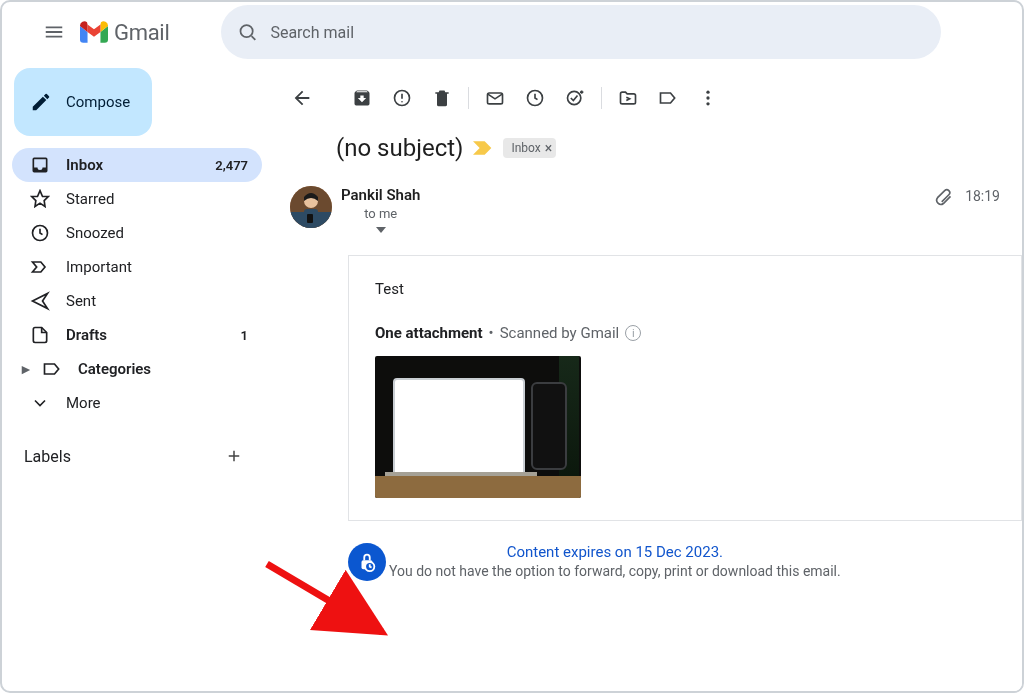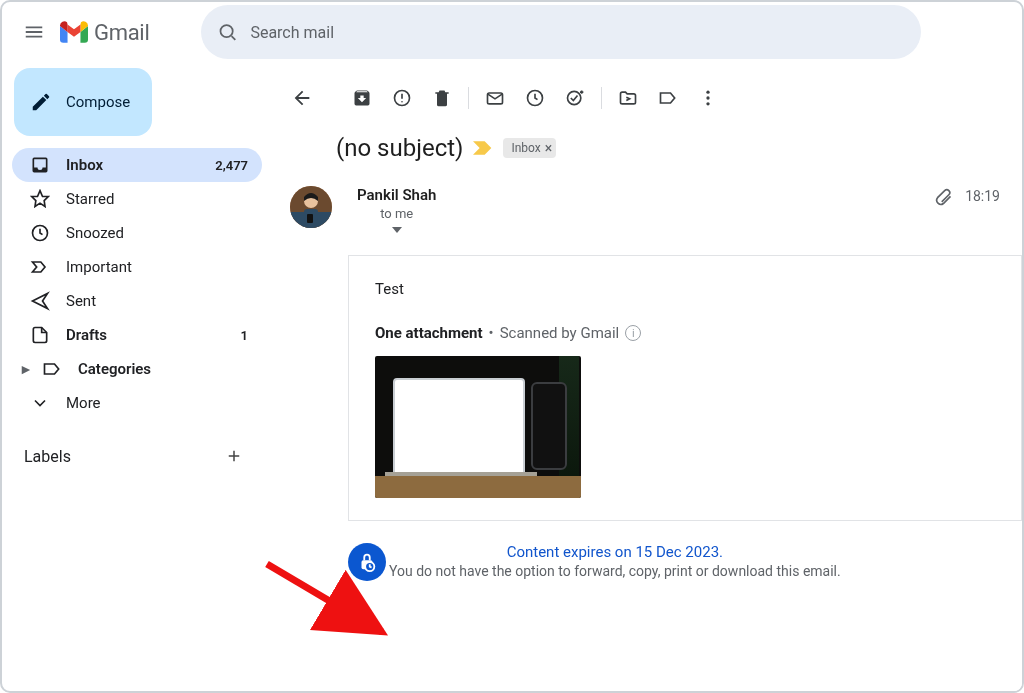--- a/index.html
+++ b/index.html
@@ -1,17 +1,17 @@
 <!DOCTYPE html>
 <html><head>
 <meta charset="utf-8">
 <style>
   * { box-sizing: border-box; margin: 0; padding: 0; font-family: 'Google Sans', Roboto, Arial, sans-serif; }
   body { background: #fff; width: 1024px; height: 693px; overflow: hidden; border: 2px solid #cdd2d7; border-radius: 10px; position: relative; }
-  .header { display: flex; align-items: center; height: 60px; padding: 0 10px; }
+  .header { display: flex; align-items: center; height: 60px; padding: 0 30px; }
   .menu-btn { width: 44px; height: 44px; display:flex; align-items:center; justify-content:center; border:none; background:none; border-radius:50%; cursor:pointer; color:#5f6368; }
   .logo-wrap { display:flex; align-items:center; gap:6px; margin-left: 4px; }
   .logo-text { font-size: 22px; color:#5f6368; letter-spacing: -0.3px; }
   .search-bar { flex:1; margin-left: 52px; height: 54px; background:#e9eef6; border-radius: 28px; display:flex; align-items:center; padding: 0 16px; max-width: 720px; }
   .search-bar input { border:none; background:none; outline:none; font-size:16px; width:100%; color:#5f6368; }
   .search-bar input::placeholder { color:#5f6368; }
 
   .main { display:flex; height: calc(100% - 60px); }
 
   .sidebar { width: 270px; padding: 6px 10px; }
@@ -28,21 +28,21 @@
   .toolbar { display:flex; align-items:center; gap: 0; padding: 10px 16px 2px 10px; }
   .tb-btn { width:40px; height:40px; border:none; background:none; border-radius:50%; display:flex; align-items:center; justify-content:center; color:#3c4043; cursor:pointer; }
   .tb-sep { width:1px; height:22px; background:#dadce0; margin: 0 6px; }
 
   .subject-row { display:flex; align-items:center; gap:10px; padding: 14px 0 0 64px; }
   .subject { font-size: 24px; color:#1f1f1f; }
   .imp-marker { color:#f7c94a; }
   .chip { background:#e8e8e8; color:#5f6368; font-size:12px; padding: 2px 4px 2px 8px; border-radius:4px; display:flex; align-items:center; gap:4px; }
   .chip .x { font-size:14px; cursor:pointer; }
 
-  .sender-row { display:flex; align-items:flex-start; gap:25px; padding: 24px 22px 0 18px; }
+  .sender-row { display:flex; align-items:flex-start; gap:9px; padding: 24px 22px 0 18px; }
   .avatar { width:42px; height:42px; border-radius:50%; background: linear-gradient(135deg,#b07a52,#d9b38c); flex:none; display:flex; align-items:center; justify-content:center; font-size:11px; color:#3a2a18; overflow:hidden; }
   .sender-info .name { font-size:15px; font-weight:600; color:#1f1f1f; }
   .sender-info .to { font-size:13px; color:#5f6368; display:flex; align-items:center; gap:4px; margin-top:2px;flex-direction:column;}
   .meta { margin-left:auto; display:flex; align-items:center; gap:12px; color:#5f6368; font-size:14px; }
   .attach-icon { color:#5f6368; }
 
   .body-card { margin: 20px 0 0 76px; border: 1px solid #e1e3e6; max-width: 900px; }
   .body-text { padding: 24px 26px 26px 26px; font-size:15px; color:#202124; }
   .attach-head { padding: 0 26px 8px 26px; display:flex; align-items:center; gap:6px; font-size:15px; color:#202124;}
   .attach-head .bold { font-weight:700; }

